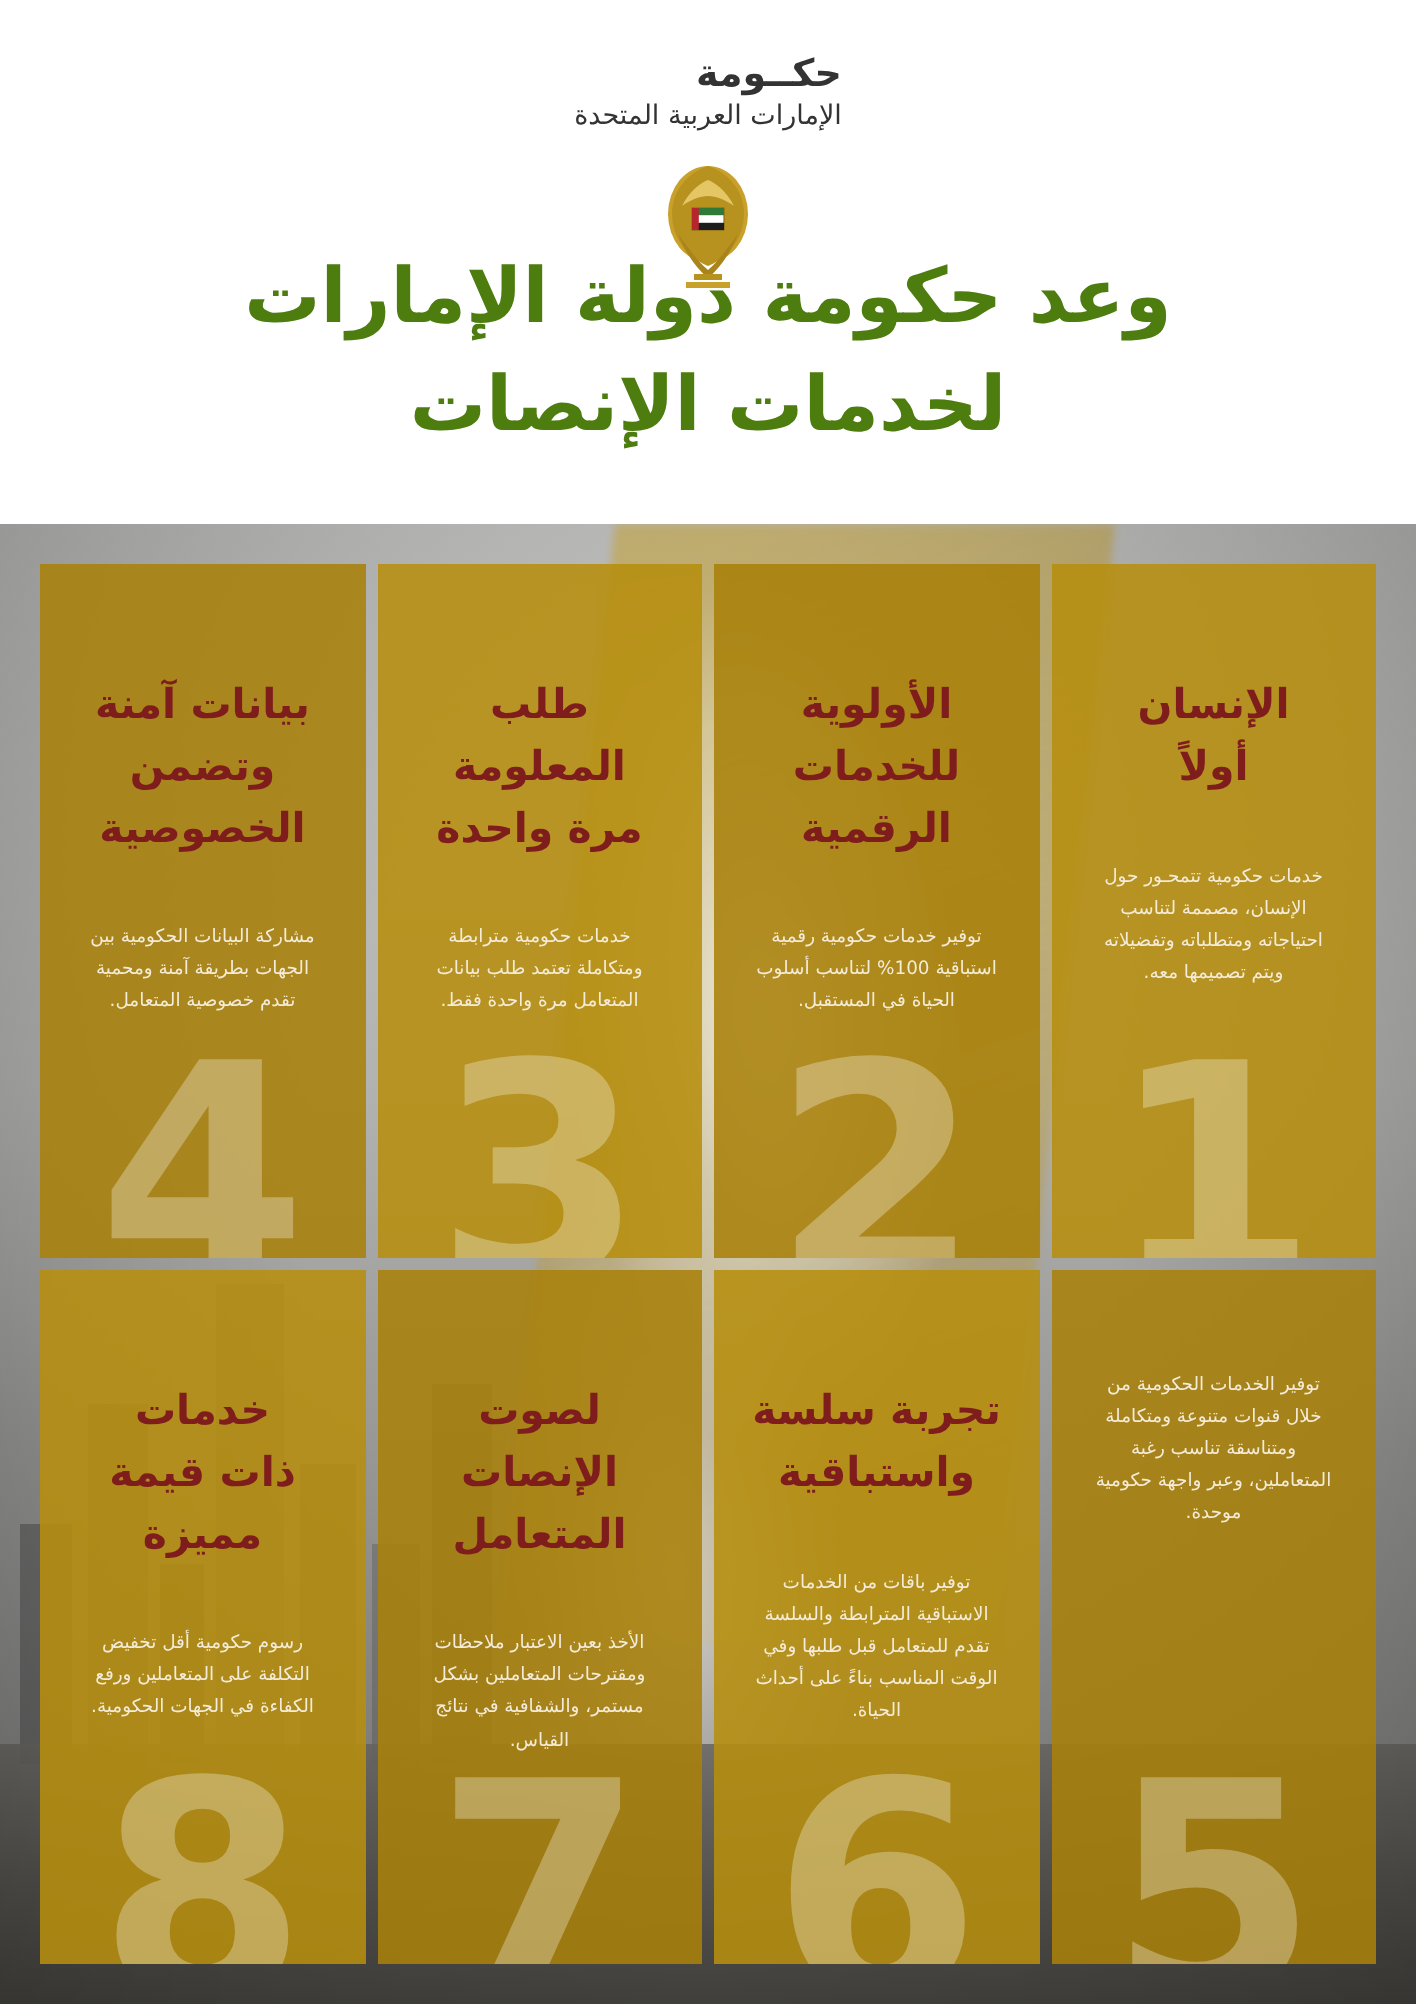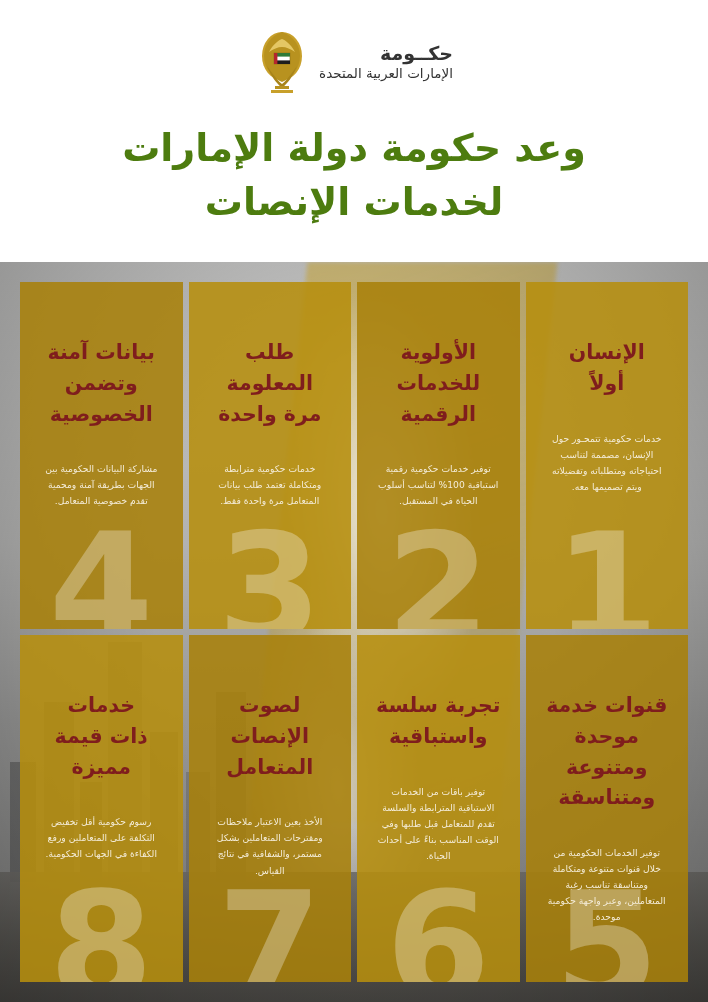--- a/index.html
+++ b/index.html
@@ -23,20 +23,21 @@
     position: absolute;
     top: 0; left: 0; right: 0;
     height: 262px;
     background: #ffffff;
   }
   .emblem-row {
     position: absolute;
     top: 26px;
     left: 0; right: 0;
     display: flex;
+    flex-direction: column;
     align-items: center;
     justify-content: center;
     gap: 10px;
   }
   .emblem {
     width: 54px;
     height: 72px;
     position: relative;
   }
   .emblem svg { display: block; }
@@ -266,26 +267,20 @@
       <div class="card-heading">
         <div>بيانات آمنة</div>
         <div>وتضمن</div>
         <div>الخصوصية</div>
       </div>
       <div class="card-body">مشاركة البيانات الحكومية بين الجهات بطريقة آمنة ومحمية تقدم خصوصية المتعامل.</div>
       <div class="card-number">4</div>
     </div>
 
     <div class="card row2 alt">
-      <div class="card-heading">
-        <div>قنوات خدمة</div>
-        <div>موحدة</div>
-        <div>ومتنوعة</div>
-        <div>ومتناسقة</div>
-      </div>
       <div class="card-body">توفير الخدمات الحكومية من خلال قنوات متنوعة ومتكاملة ومتناسقة تناسب رغبة المتعاملين، وعبر واجهة حكومية موحدة.</div>
       <div class="card-number">5</div>
     </div>
 
     <div class="card row2">
       <div class="card-heading">
         <div>تجربة سلسة</div>
         <div>واستباقية</div>
       </div>
       <div class="card-body">توفير باقات من الخدمات الاستباقية المترابطة والسلسة تقدم للمتعامل قبل طلبها وفي الوقت المناسب بناءً على أحداث الحياة.</div>

